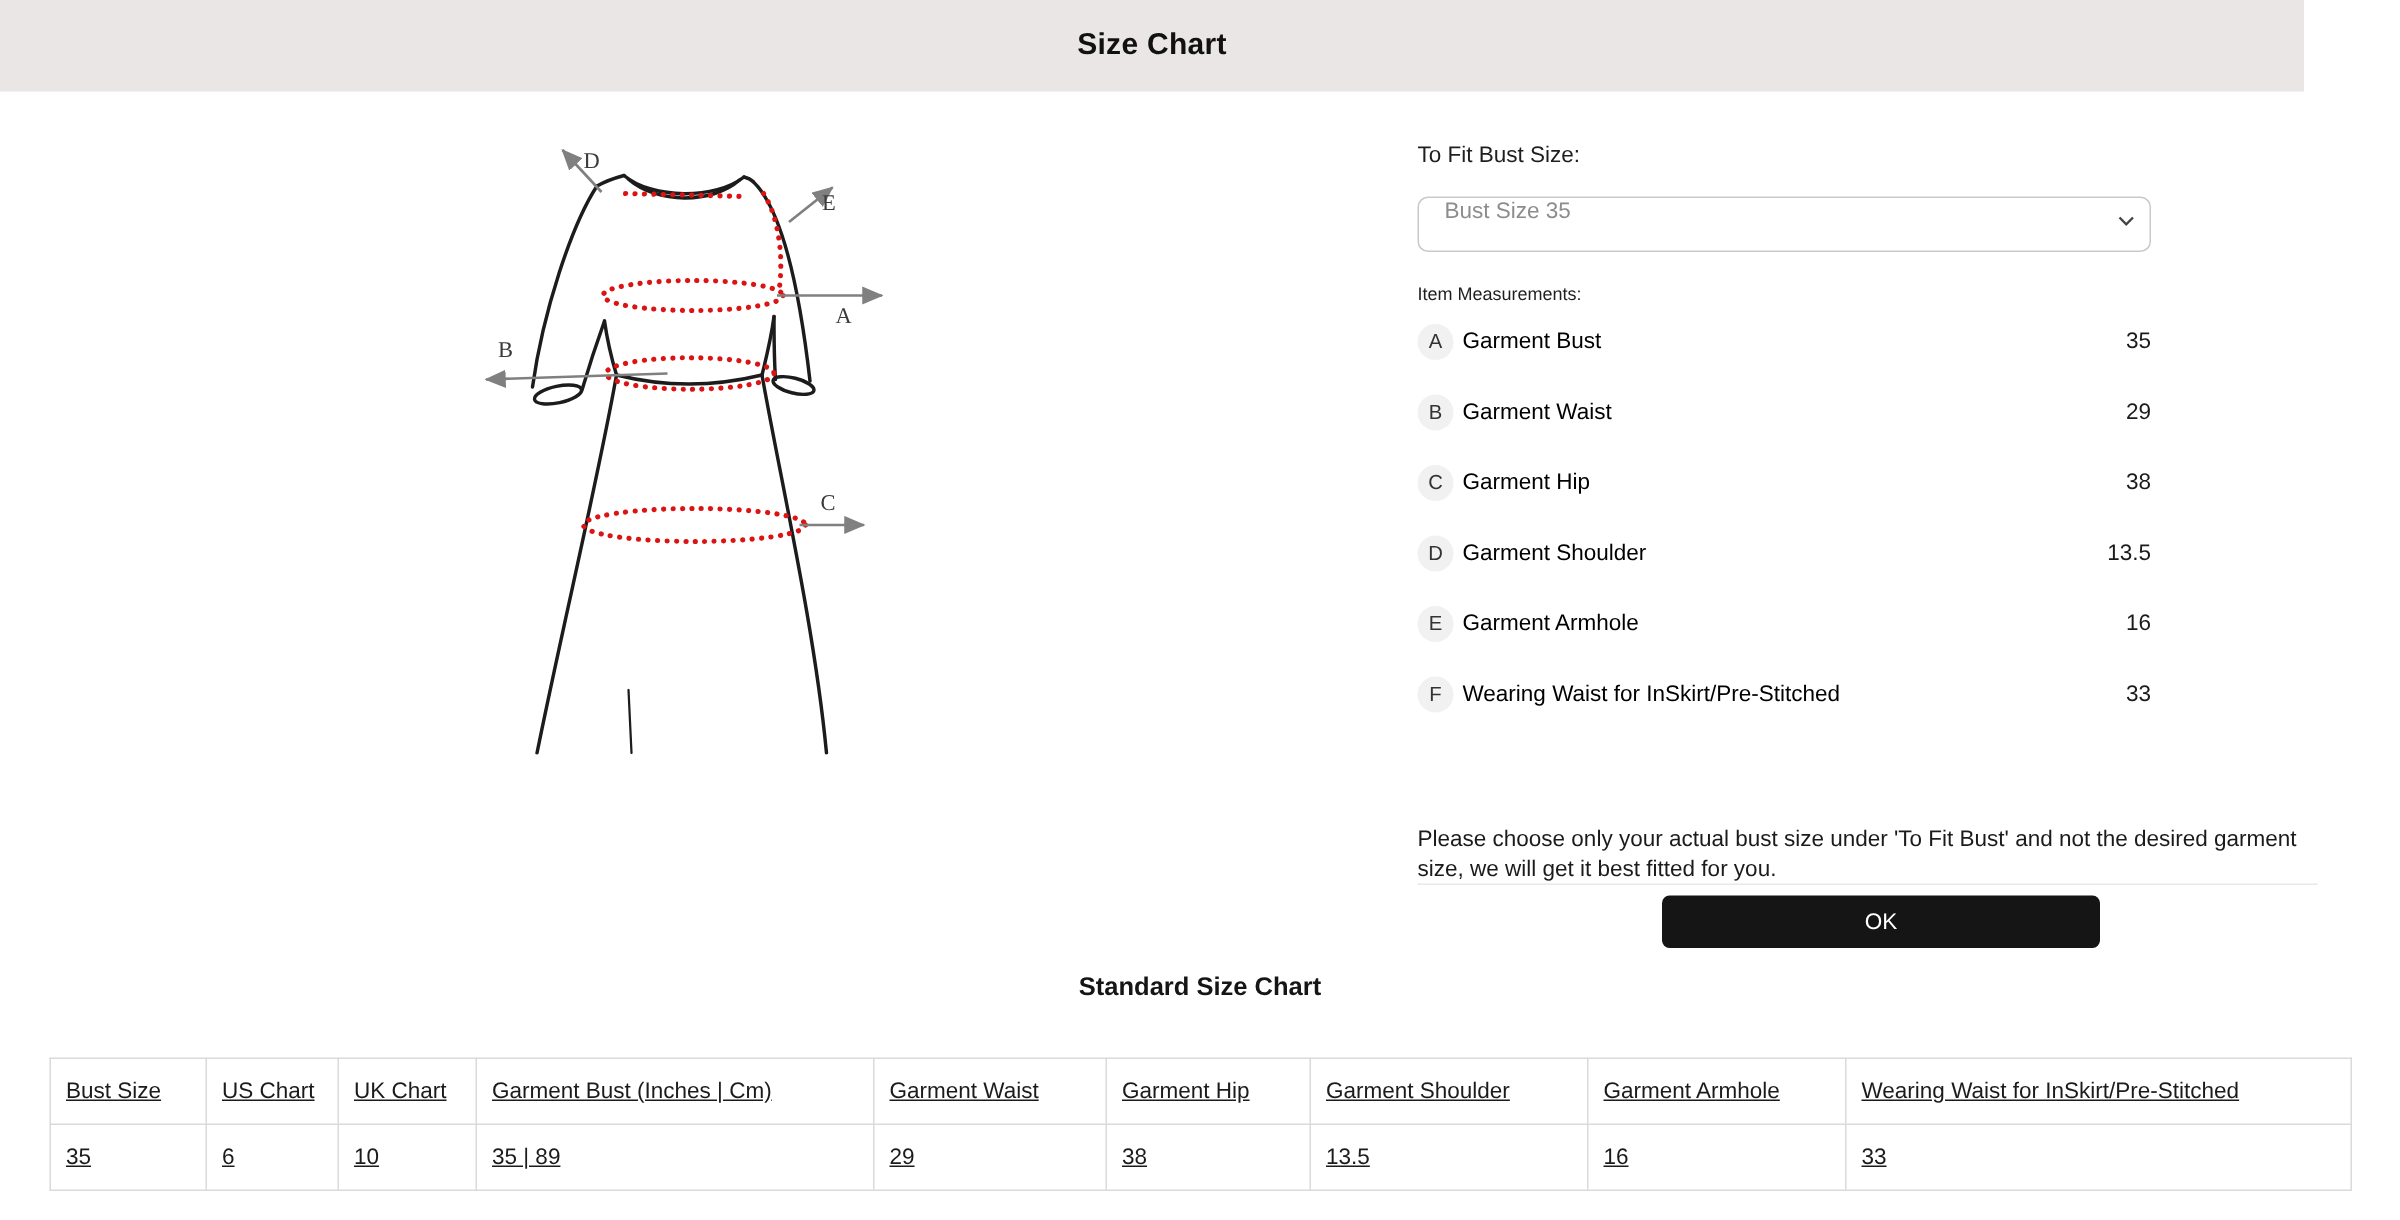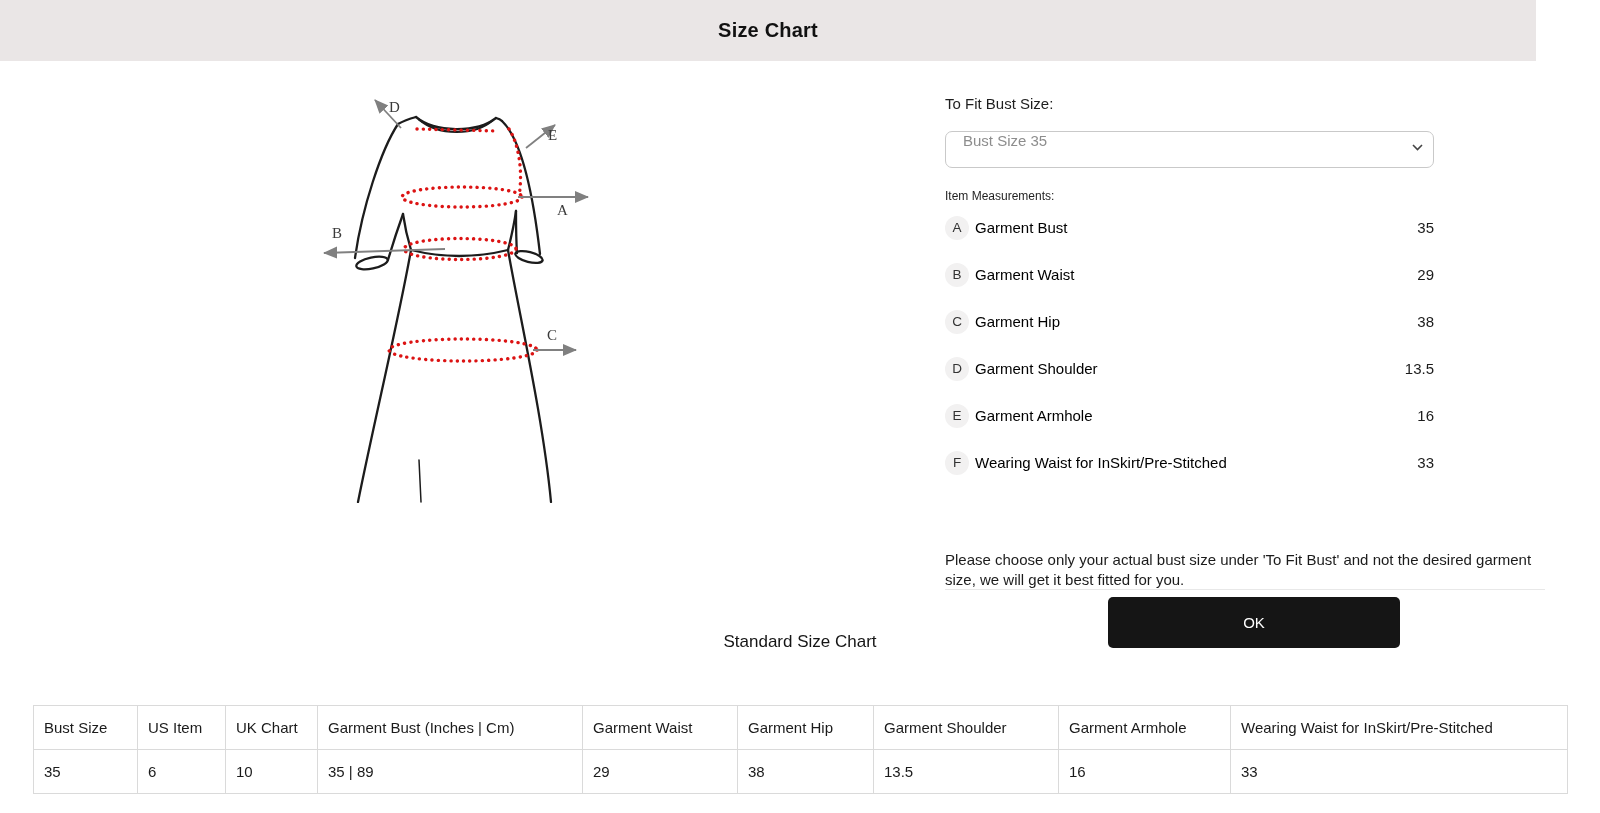--- a/index.html
+++ b/index.html
@@ -42,38 +42,38 @@
     width: 24px; height: 24px; border-radius: 50%;
     background: #f2f1f1; color: #333;
     display: inline-flex; align-items: center; justify-content: center;
     font-size: 13.5px; flex: 0 0 auto;
   }
   .m-label { margin-left: 6px; font-size: 15px; color: #000000; }
   .m-value { margin-left: auto; font-size: 15px; color: #1b1b1b; }
   .note { position: absolute; left: 0; top: 428px; width: 600px; font-size: 15px; line-height: 20px; color: #1b1b1b; margin-top: 27px; }
   .divider { position: absolute; left: 0; top: 494px; width: 600px; height: 1px; background: #e8e8e8; }
   .ok-btn {
-    position: absolute; left: 163px; top: 502px; width: 292px; height: 51px;
+    position: absolute; left: 163px; top: 502px; width: 292px; height: 35px;
     background: #151515; color: #fff; border: none; border-radius: 5px;
     font-family: "Liberation Sans", sans-serif; font-size: 15px; cursor: pointer;
   }
 
   
   .chart-title {
-    position: absolute; left: 0; top: 632px; width: 1600px;
-    text-align: center; font-size: 17px; font-weight: 400; color: #151515;
+    position: absolute; left: 0; top: 648px; width: 1600px;
+    text-align: center; font-size: 17px; font-weight: 700; color: #151515;
   }
   .size-table {
     position: absolute; left: 33px; top: 705px; width: 1534px;
     border-collapse: collapse; table-layout: fixed;
     font-size: 15px; color: #1b1b1b;
   }
   .size-table th, .size-table td {
     border: 1px solid #dadada; font-weight: 400; text-align: left;
-    height: 44px; padding: 0 0 0 10px; white-space: nowrap; overflow: hidden;
+    height: 44px; padding: 0 0 0 10px; white-space: nowrap; overflow: hidden; text-decoration: underline;
   }
 </style>
 </head>
 <body>
 
 <div class="topbar">
   <h1>Size Chart</h1>
 </div>
 
 <div class="diagram-wrap">
@@ -193,21 +193,21 @@
     <col style="width:265px">
       <col style="width:155px">
       <col style="width:136px">
     <col style="width:185px">
       <col style="width:172px">
       <col style="width:337px">
   </colgroup>
   <thead>
     <tr>
         <th>Bust Size</th>
-        <th>US Item</th>
+        <th>US Chart</th>
         <th>UK Chart</th>
         <th>Garment Bust (Inches | Cm)</th>
         <th>Garment Waist</th>
         <th>Garment Hip</th>
         <th>Garment Shoulder</th>
         <th>Garment Armhole</th>
         <th>Wearing Waist for InSkirt/Pre-Stitched</th>
       </tr>
   </thead>
   <tbody>

